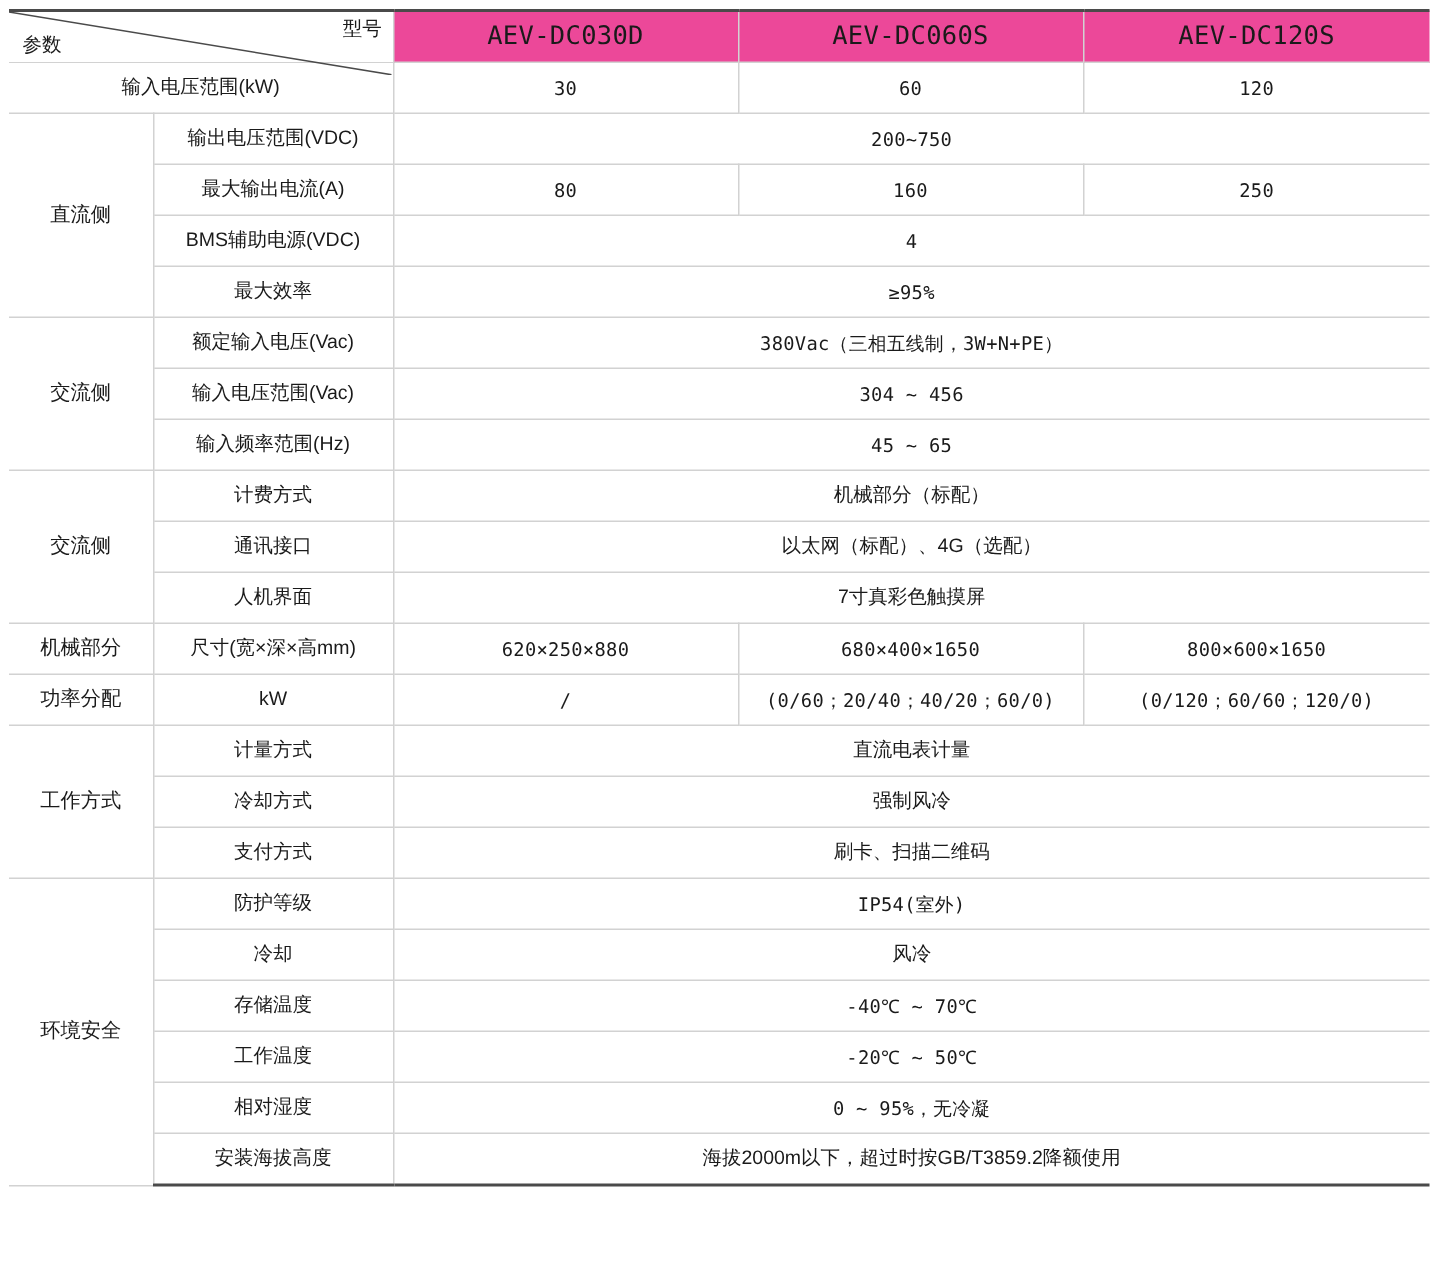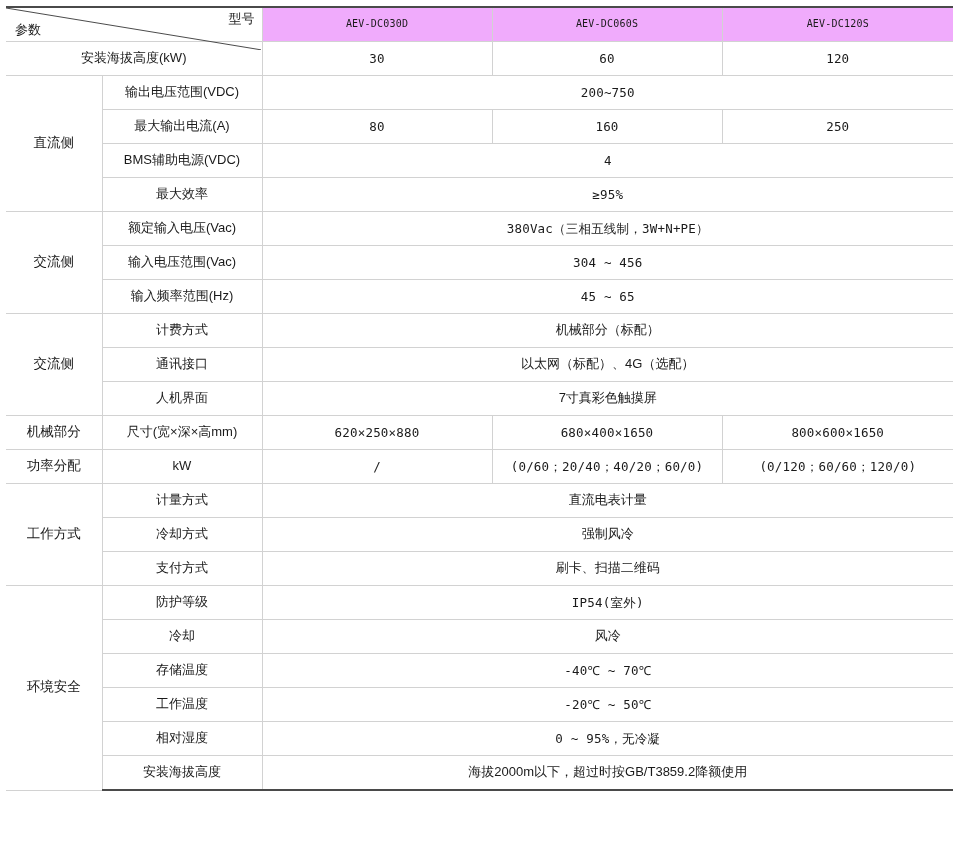--- a/index.html
+++ b/index.html
@@ -49,23 +49,23 @@
 
   .grp {
     background: #ffffff;
     font-size: 13.5px;
     font-family: Liberation Serif, serif;
   }
   .lbl {
     background: #ffffff;
   }
   .hdr-cell {
-    background: #f0abfc;
+    background: #ec4899;
     font-family: "DejaVu Sans Mono", "Liberation Mono", monospace;
-    font-size: 10px;
+    font-size: 17px;
     letter-spacing: .2px;
   }
   .mono {
     font-family: "DejaVu Sans Mono", "Liberation Mono", monospace;
     font-size: 12.5px;
     letter-spacing: .2px;
     margin-left: 27px;
   }
 
   
@@ -114,21 +114,21 @@
           </svg>
           <span class="p-top">型号</span>
           <span class="p-bot">参数</span>
         </td>
         <td class="hdr-cell">AEV-DC030D</td>
         <td class="hdr-cell">AEV-DC060S</td>
         <td class="hdr-cell no-right">AEV-DC120S</td>
       </tr>
 
       <tr>
-        <td class="lbl no-left" colspan="2">安装海拔高度(kW)</td>
+        <td class="lbl no-left" colspan="2">输入电压范围(kW)</td>
         <td class="mono">30</td>
         <td class="mono">60</td>
         <td class="mono no-right">120</td>
       </tr>
 
       <tr class="group-sep">
         <td class="grp no-left" rowspan="4">直流侧</td>
         <td class="lbl">输出电压范围(VDC)</td>
         <td class="mono no-right" colspan="3">200~750</td>
       </tr>

